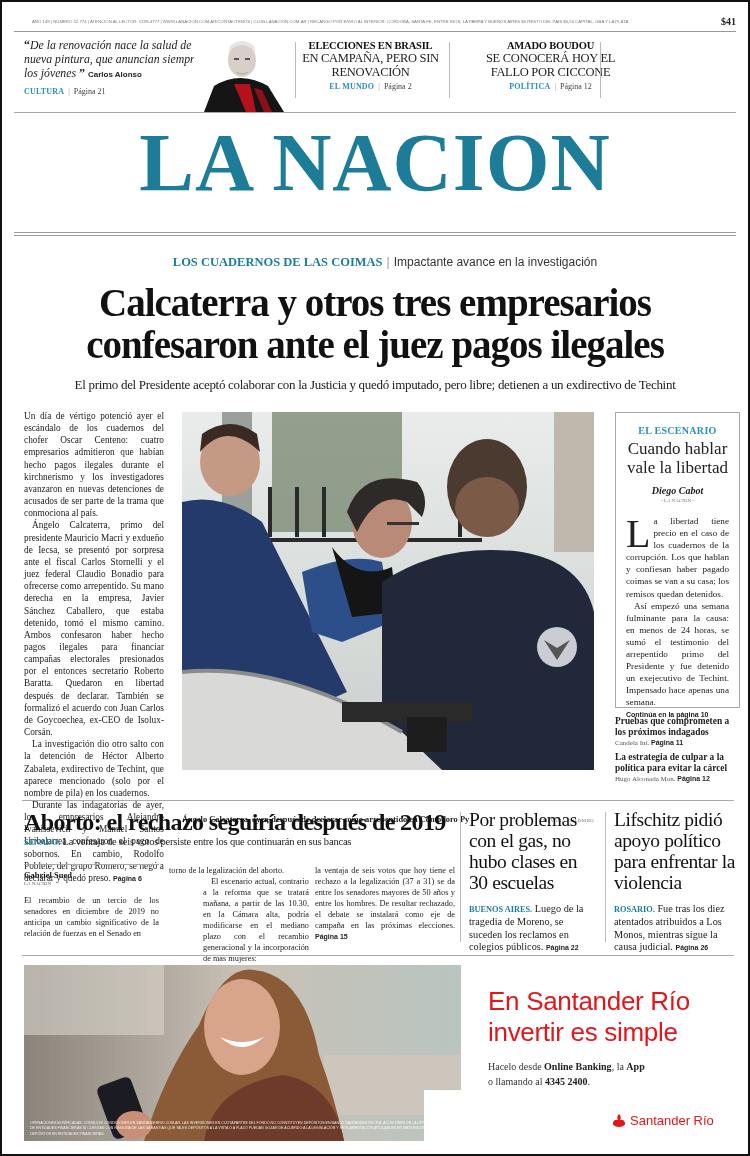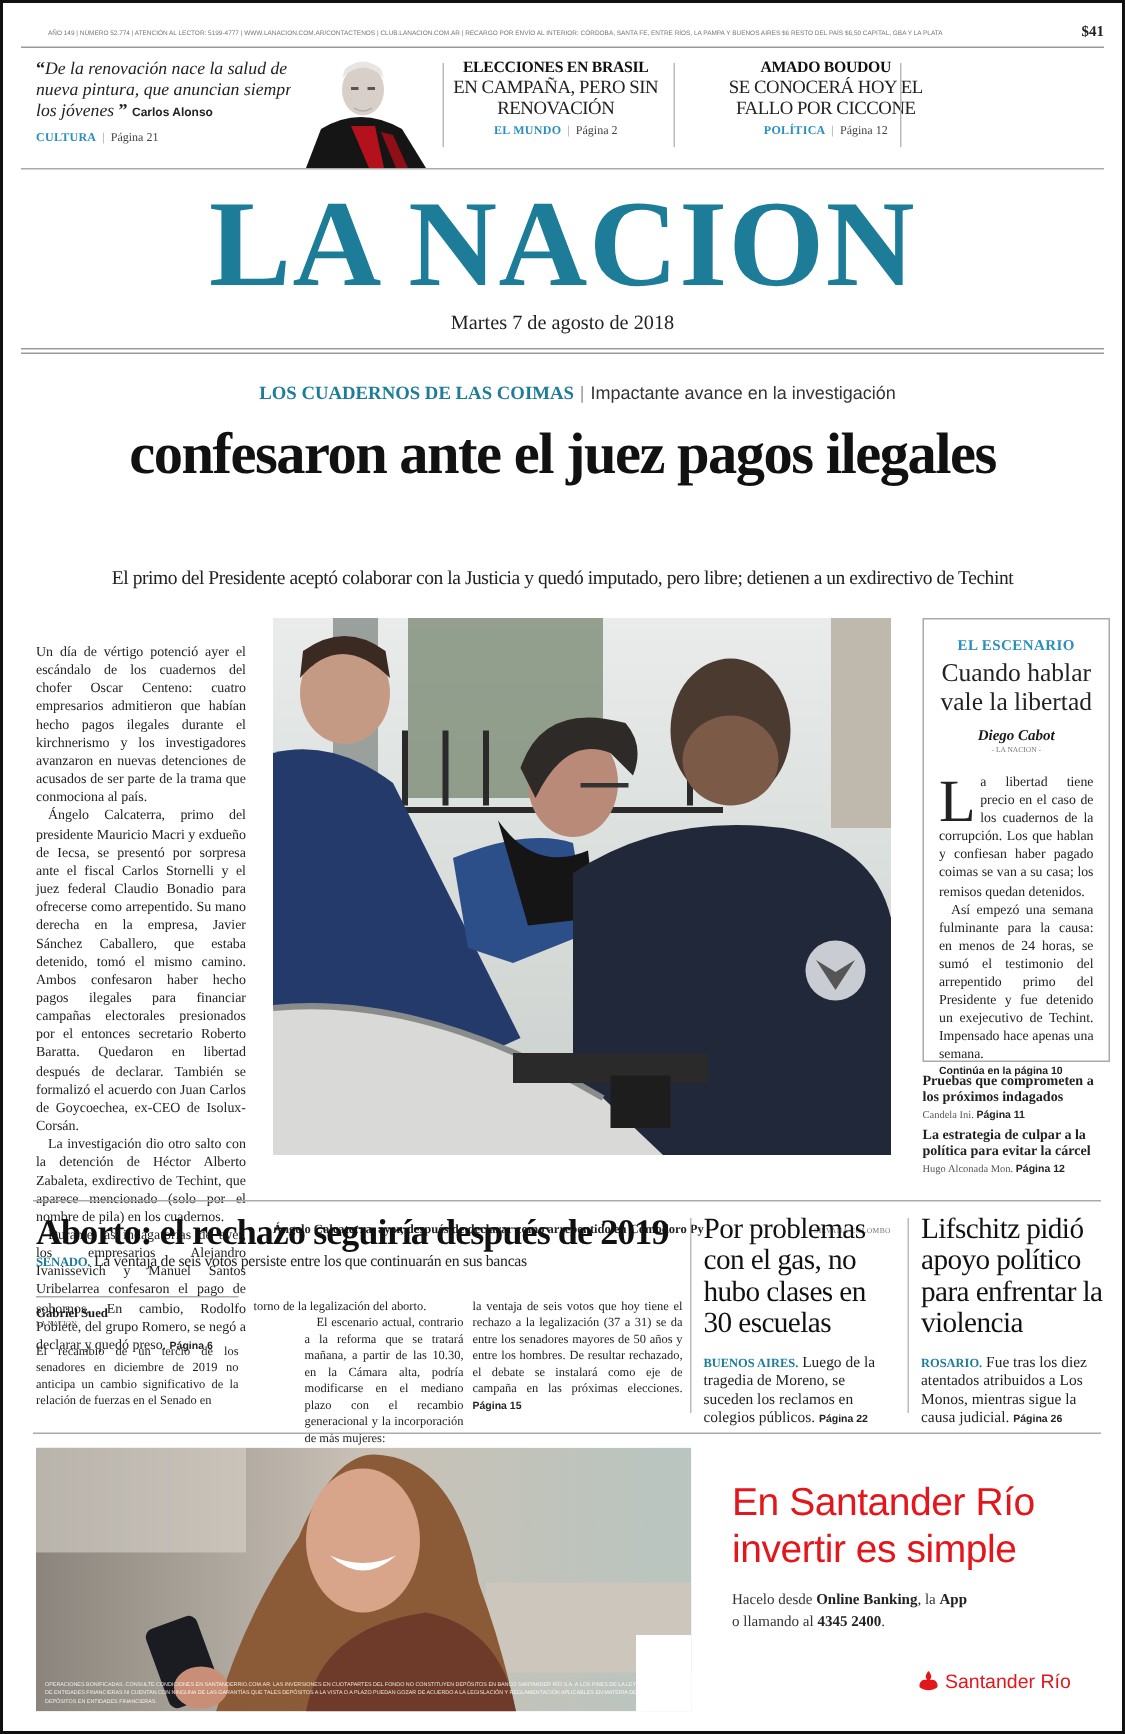--- a/index.html
+++ b/index.html
@@ -32,21 +32,21 @@
   .logo { position: absolute; left: 0; right: 0; top: 118px; text-align: center; font-family: "Liberation Serif", serif; font-weight: bold; font-size: 82px; line-height: 86px; color: #1d7d99; letter-spacing: 1px; }
   .date { position: absolute; left: 0; right: 0; top: 205px; text-align: center; font-size: 13.5px; color: #222; }
   .rule-double { position: absolute; left: 12px; right: 12px; top: 230px; height: 4px; border-top: 1px solid #999; border-bottom: 1px solid #999; }
 
   .kicker-main { position: absolute; left: 0; right: 0; top: 253px; text-align: center; font-family: "Liberation Sans", sans-serif; font-size: 12px; color: #333; margin-left: 20px; }
   .kicker-main .k { color: #1d7d99; font-weight: bold; font-family: "Liberation Serif", serif; font-size: 12.5px; }
   .main-hl { position: absolute; left: 0; right: 0; top: 280px; text-align: center; font-weight: bold; font-size: 39px; line-height: 42px; letter-spacing: -1px; color: #111; }
   .main-sub { position: absolute; left: 0; right: 0; top: 375px; text-align: center; font-size: 13px; color: #222; letter-spacing: -0.3px; }
 
   
-  .col-left { position: absolute; left: 22px; top: 408px; width: 140px; font-size: 9.3px; line-height: 12.15px; color: #222; text-align: justify; hyphens: auto; margin-top: 19px; }
+  .col-left { position: absolute; left: 22px; top: 408px; width: 140px; font-size: 9.3px; line-height: 12.15px; color: #222; text-align: justify; hyphens: auto; }
   .col-left p + p { text-indent: 8px; }
   .pg { font-family: "Liberation Sans", sans-serif; font-weight: bold; font-size: 7px; }
 
   
   .photo { position: absolute; left: 180px; top: 410px; width: 412px; height: 358px; overflow: hidden; background: #cfd3d2; }
   .caption { position: absolute; left: 180px; top: 813px; width: 412px; display: flex; align-items: baseline; }
   .caption .c { font-size: 8.4px; font-weight: bold; color: #222; }
   .caption .cr { margin-left: auto; font-size: 5px; color: #777; letter-spacing: 0.3px; }
 
   
@@ -140,27 +140,27 @@
   <div class="teaser" style="left:476px; width:145px;">
     <div class="kicker">AMADO BOUDOU</div>
     <div class="hl">SE CONOCERÁ HOY EL FALLO POR CICCONE</div>
     <div class="meta"><span class="sec">POLÍTICA</span><span class="sep">|</span><span>Página 12</span></div>
   </div>
   <div class="vdiv" style="left:598px; top:40px; height:56px;"></div>
 
   <div class="rule-2"></div>
 
   <div class="logo">LA NACION</div>
-  <div class="date">Martes 7 de agosto de 2018</div>
   <div class="rule-double"></div>
 
   <div class="kicker-main">
     <span class="k">LOS CUADERNOS DE LAS COIMAS</span><span class="sep">|</span><span>Impactante avance en la investigación</span>
   </div>
   <div class="main-hl">
+    <div>Calcaterra y otros tres empresarios</div>
     <div>confesaron ante el juez pagos ilegales</div>
   </div>
   <div class="main-sub">El primo del Presidente aceptó colaborar con la Justicia y quedó imputado, pero libre; detienen a un exdirectivo de Techint</div>
 
   <div class="col-left">
     <p>Un día de vértigo potenció ayer el escándalo de los cuadernos del chofer Oscar Centeno: cuatro empresarios admitieron que habían hecho pagos ilegales durante el kirchnerismo y los investigadores avanzaron en nuevas detenciones de acusados de ser parte de la trama que conmociona al país.</p>
     <p>Ángelo Calcaterra, primo del presidente Mauricio Macri y exdueño de Iecsa, se presentó por sorpresa ante el fiscal Carlos Stornelli y el juez federal Claudio Bonadio para ofrecerse como arrepentido. Su mano derecha en la empresa, Javier Sánchez Caballero, que estaba detenido, tomó el mismo camino. Ambos confesaron haber hecho pagos ilegales para financiar campañas electorales presionados por el entonces secretario Roberto Baratta. Quedaron en libertad después de declarar. También se formalizó el acuerdo con Juan Carlos de Goycoechea, ex-CEO de Isolux-Corsán.</p>
     <p>La investigación dio otro salto con la detención de Héctor Alberto Zabaleta, exdirectivo de Techint, que aparece mencionado (solo por el nombre de pila) en los cuadernos.</p>
     <p><span>Durante las indagatorias de ayer, los empresarios Alejandro Ivanissevich y Manuel Santos Uribelarrea confesaron el pago de sobornos. En cambio, Rodolfo Poblete, del grupo Romero, se negó a declarar y quedó preso.</span> <span class="pg">Página 6</span></p>
   </div>

